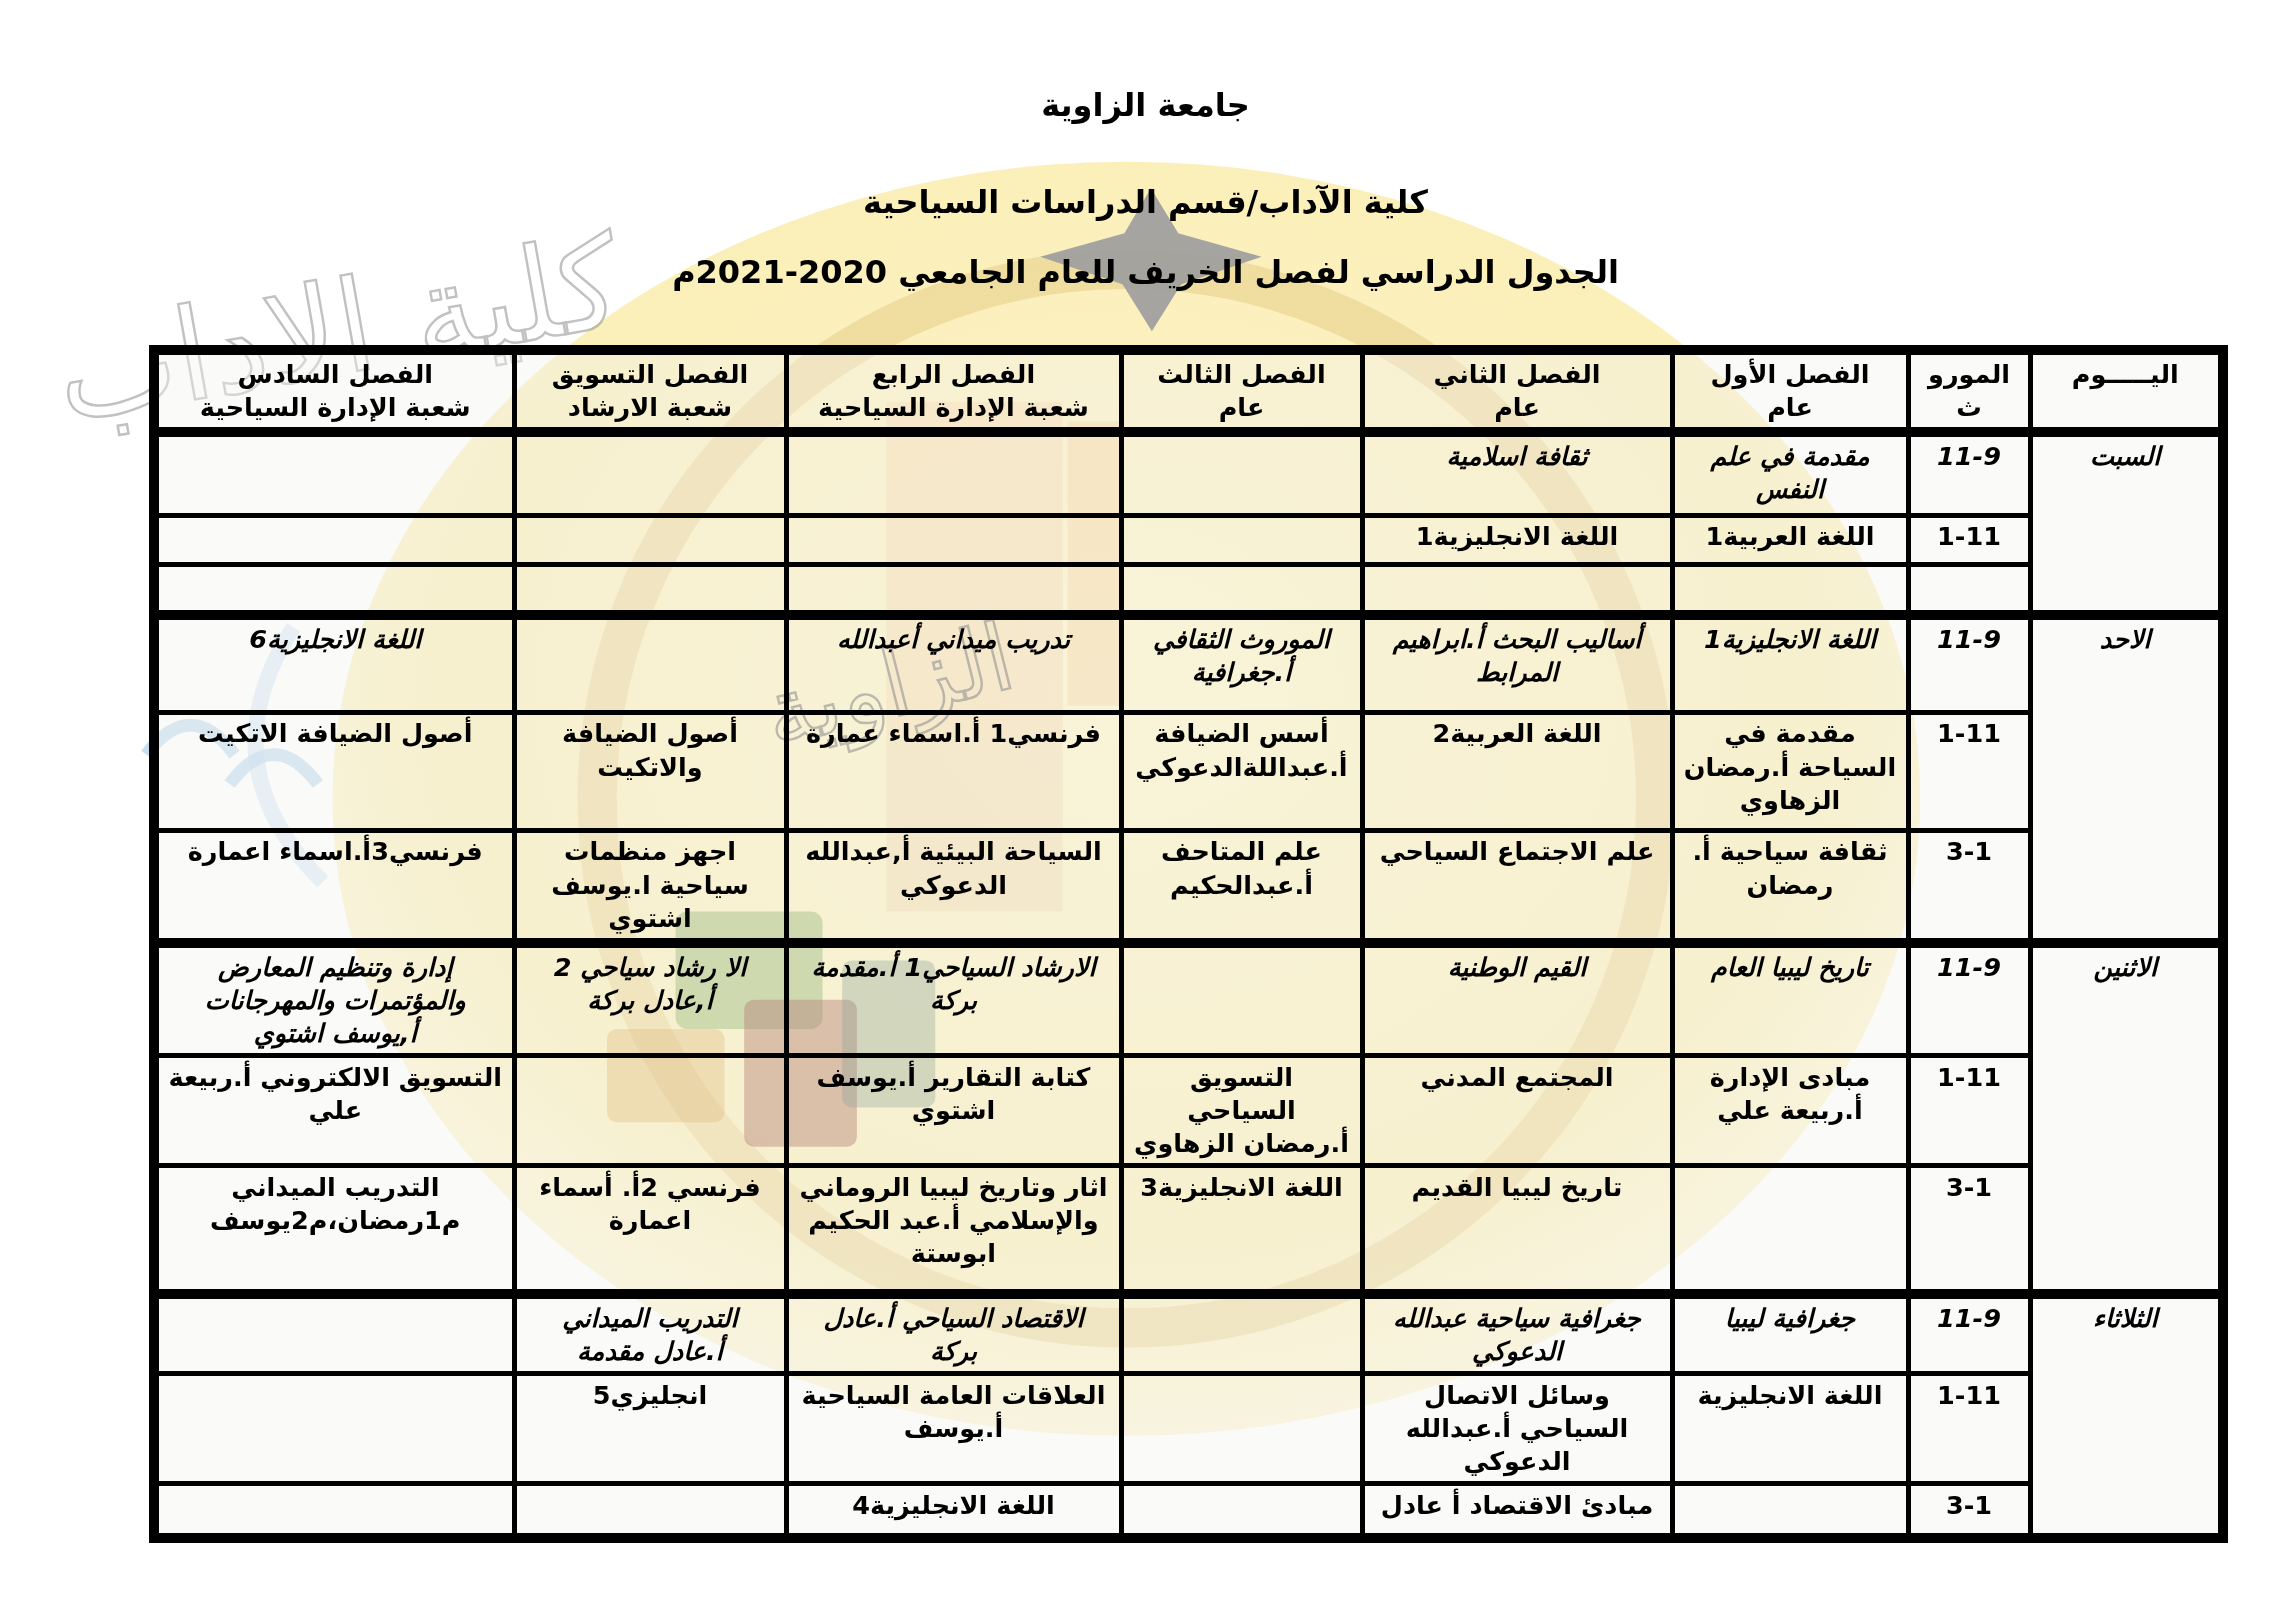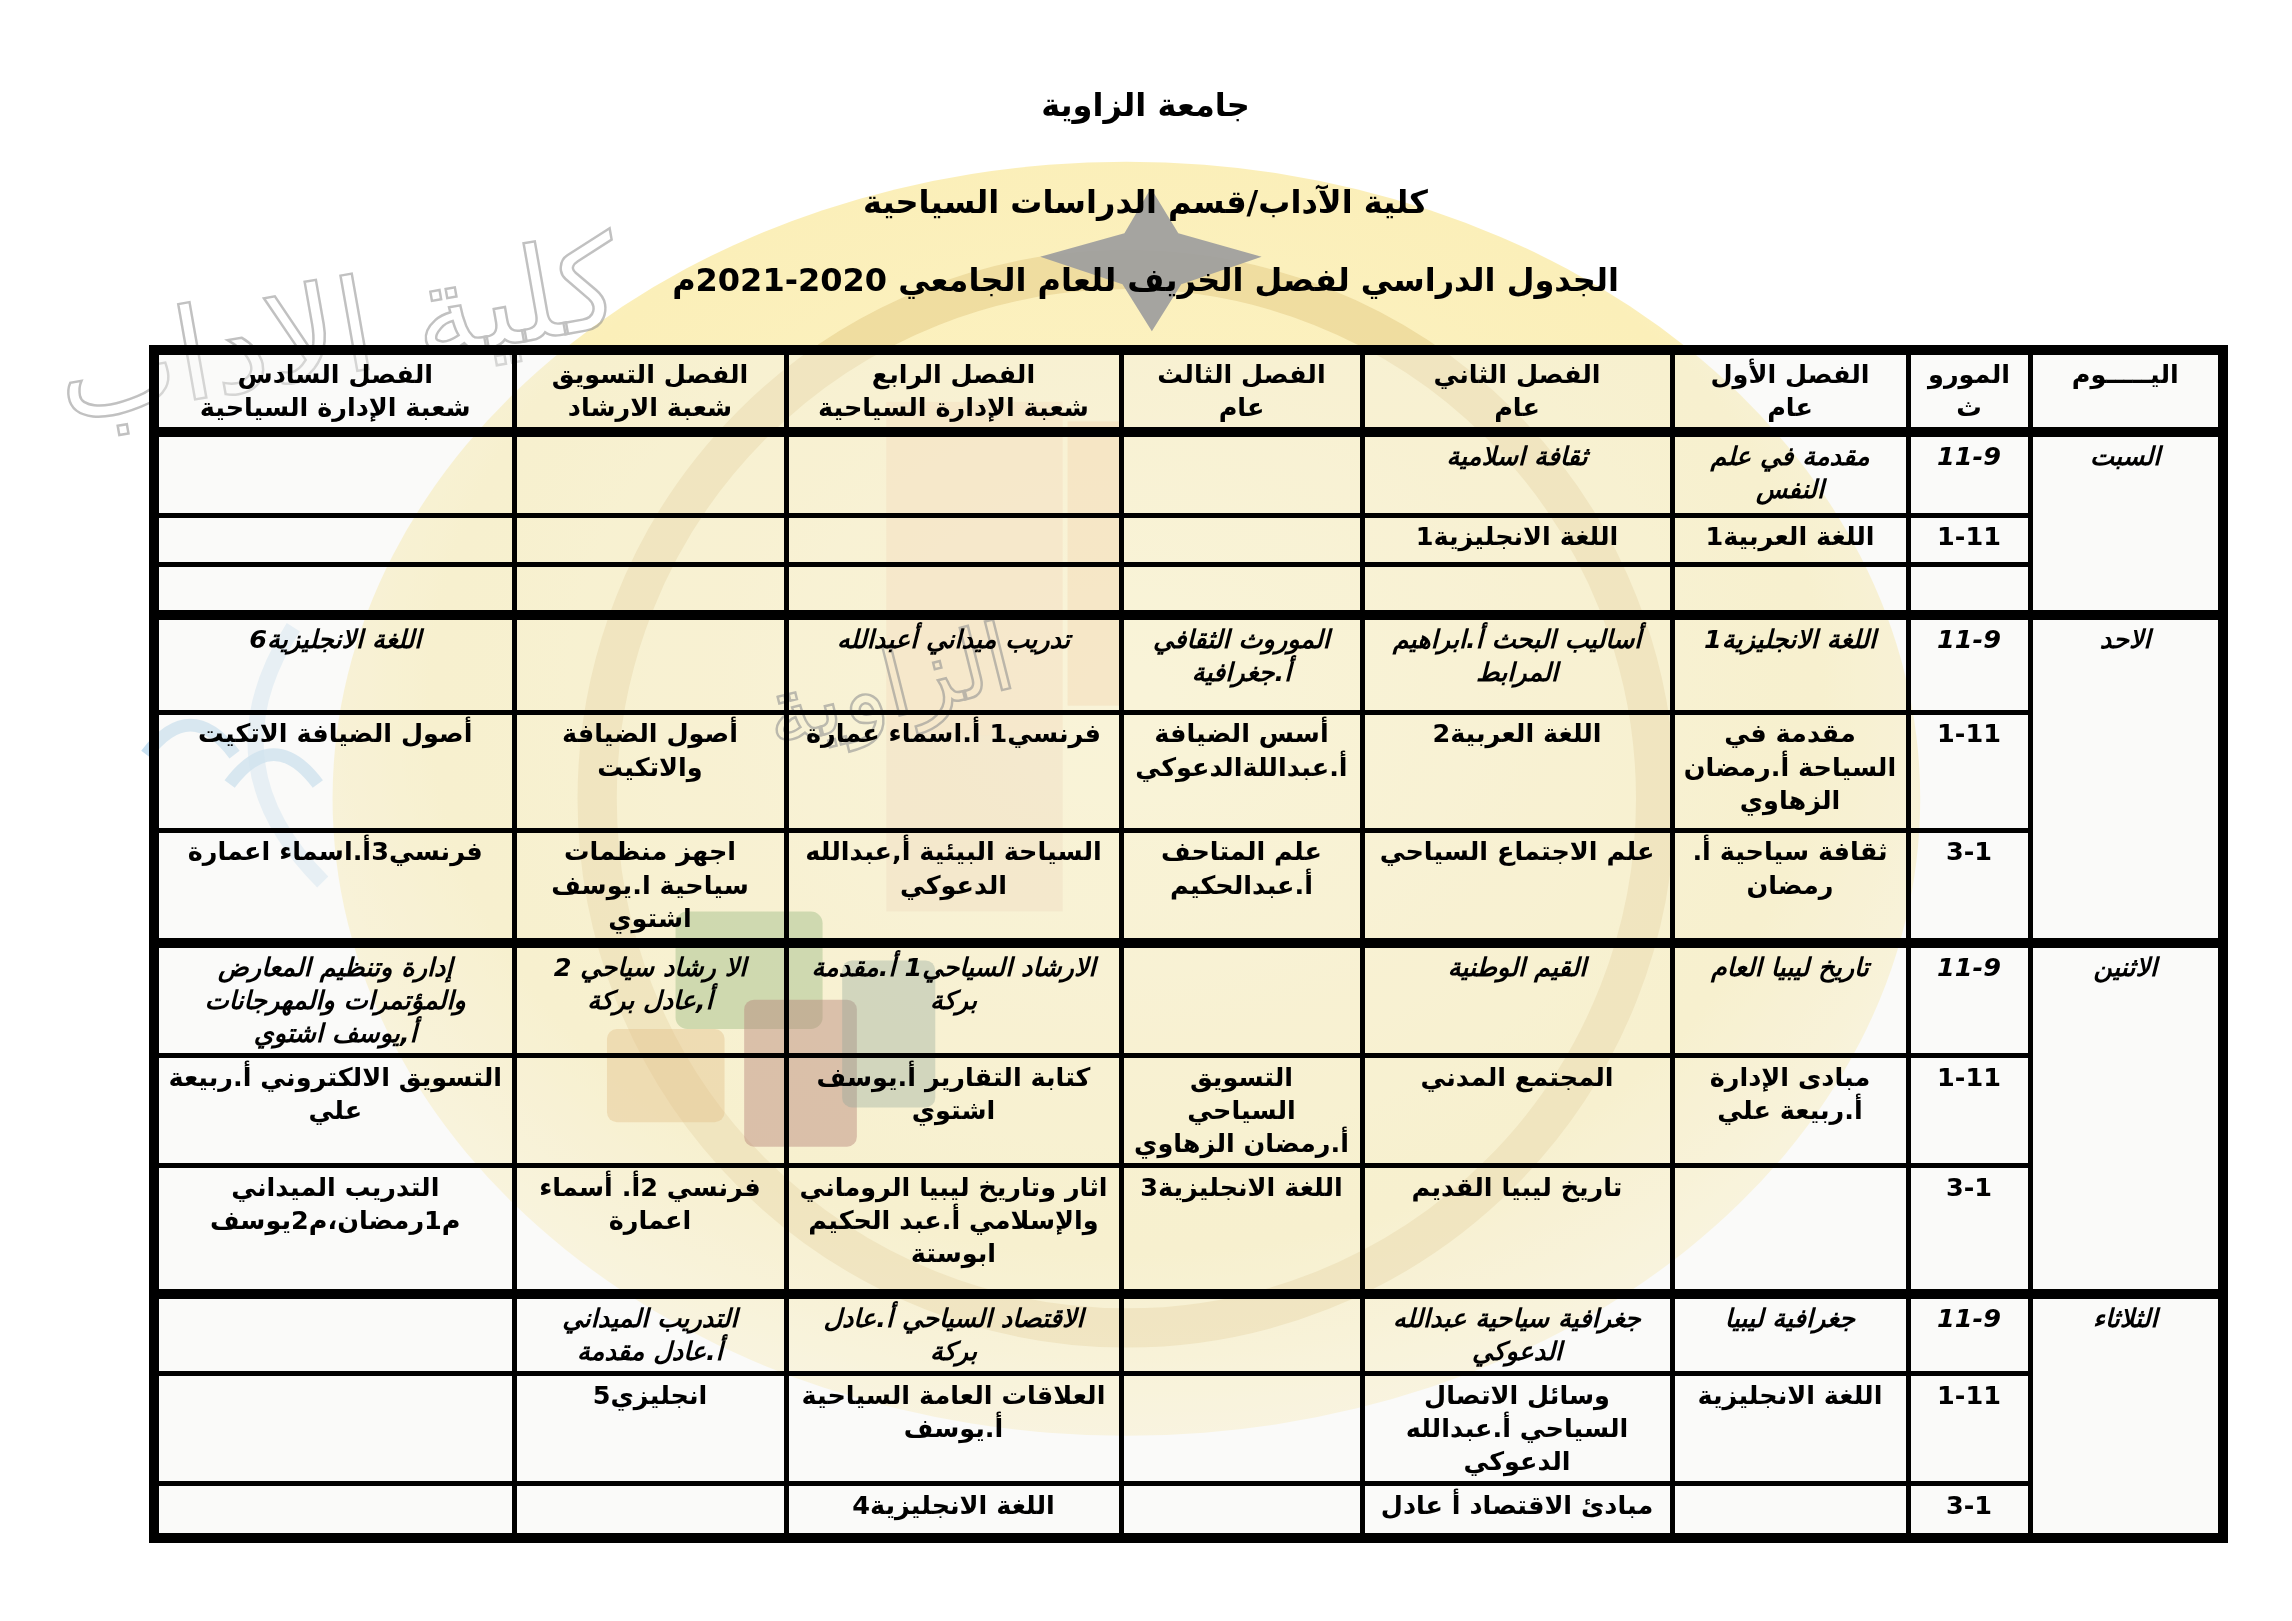--- a/index.html
+++ b/index.html
@@ -21,21 +21,21 @@
     position:absolute;top:0;left:0;width:100%;z-index:2;
     text-align:center;
   }
   .title-line{
     position:absolute;width:100%;left:0;
     font-weight:bold;font-size:32px;line-height:1.2;
     color:#000;
   }
   .t1{top:86px;}
   .t2{top:183px;}
-  .t3{top:261px;}
+  .t3{top:253px;}
   
   .table-wrap{
     position:absolute;left:150px;top:345px;z-index:1;
   }
   table.sched{
     direction:rtl;
     border-collapse:collapse;
     table-layout:fixed;
     width:2068px;
     border:10.8px solid #000;

